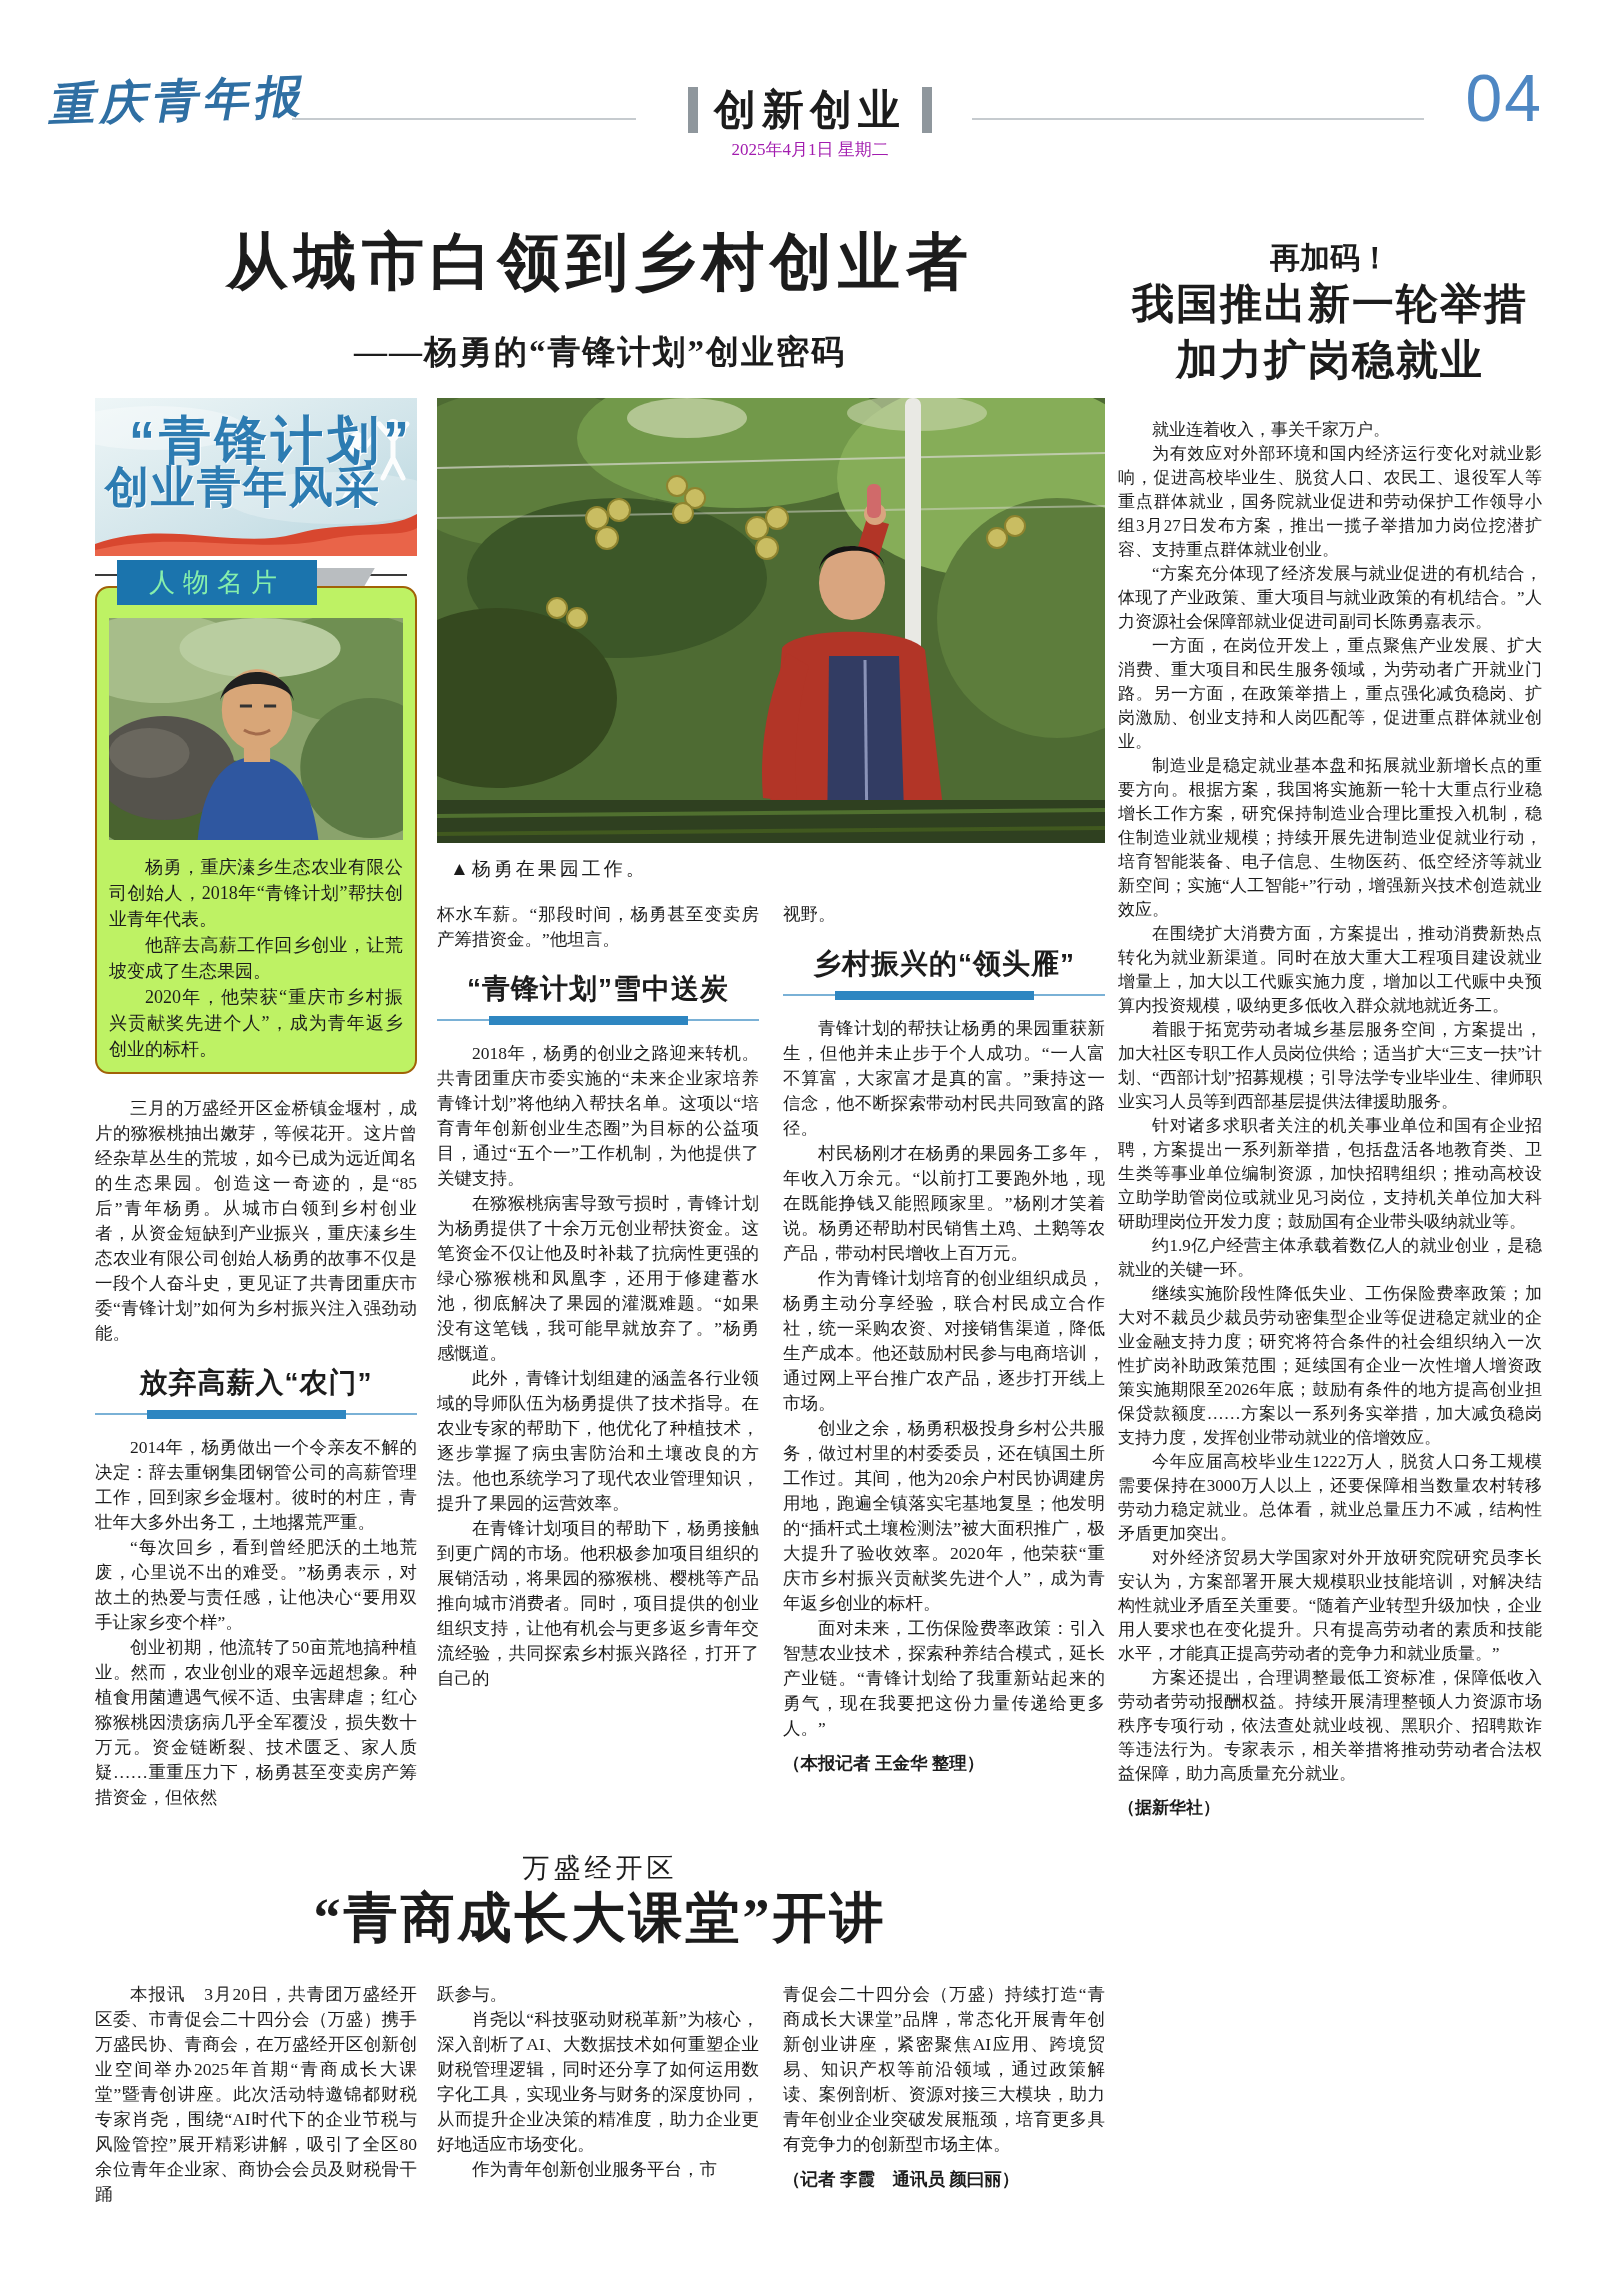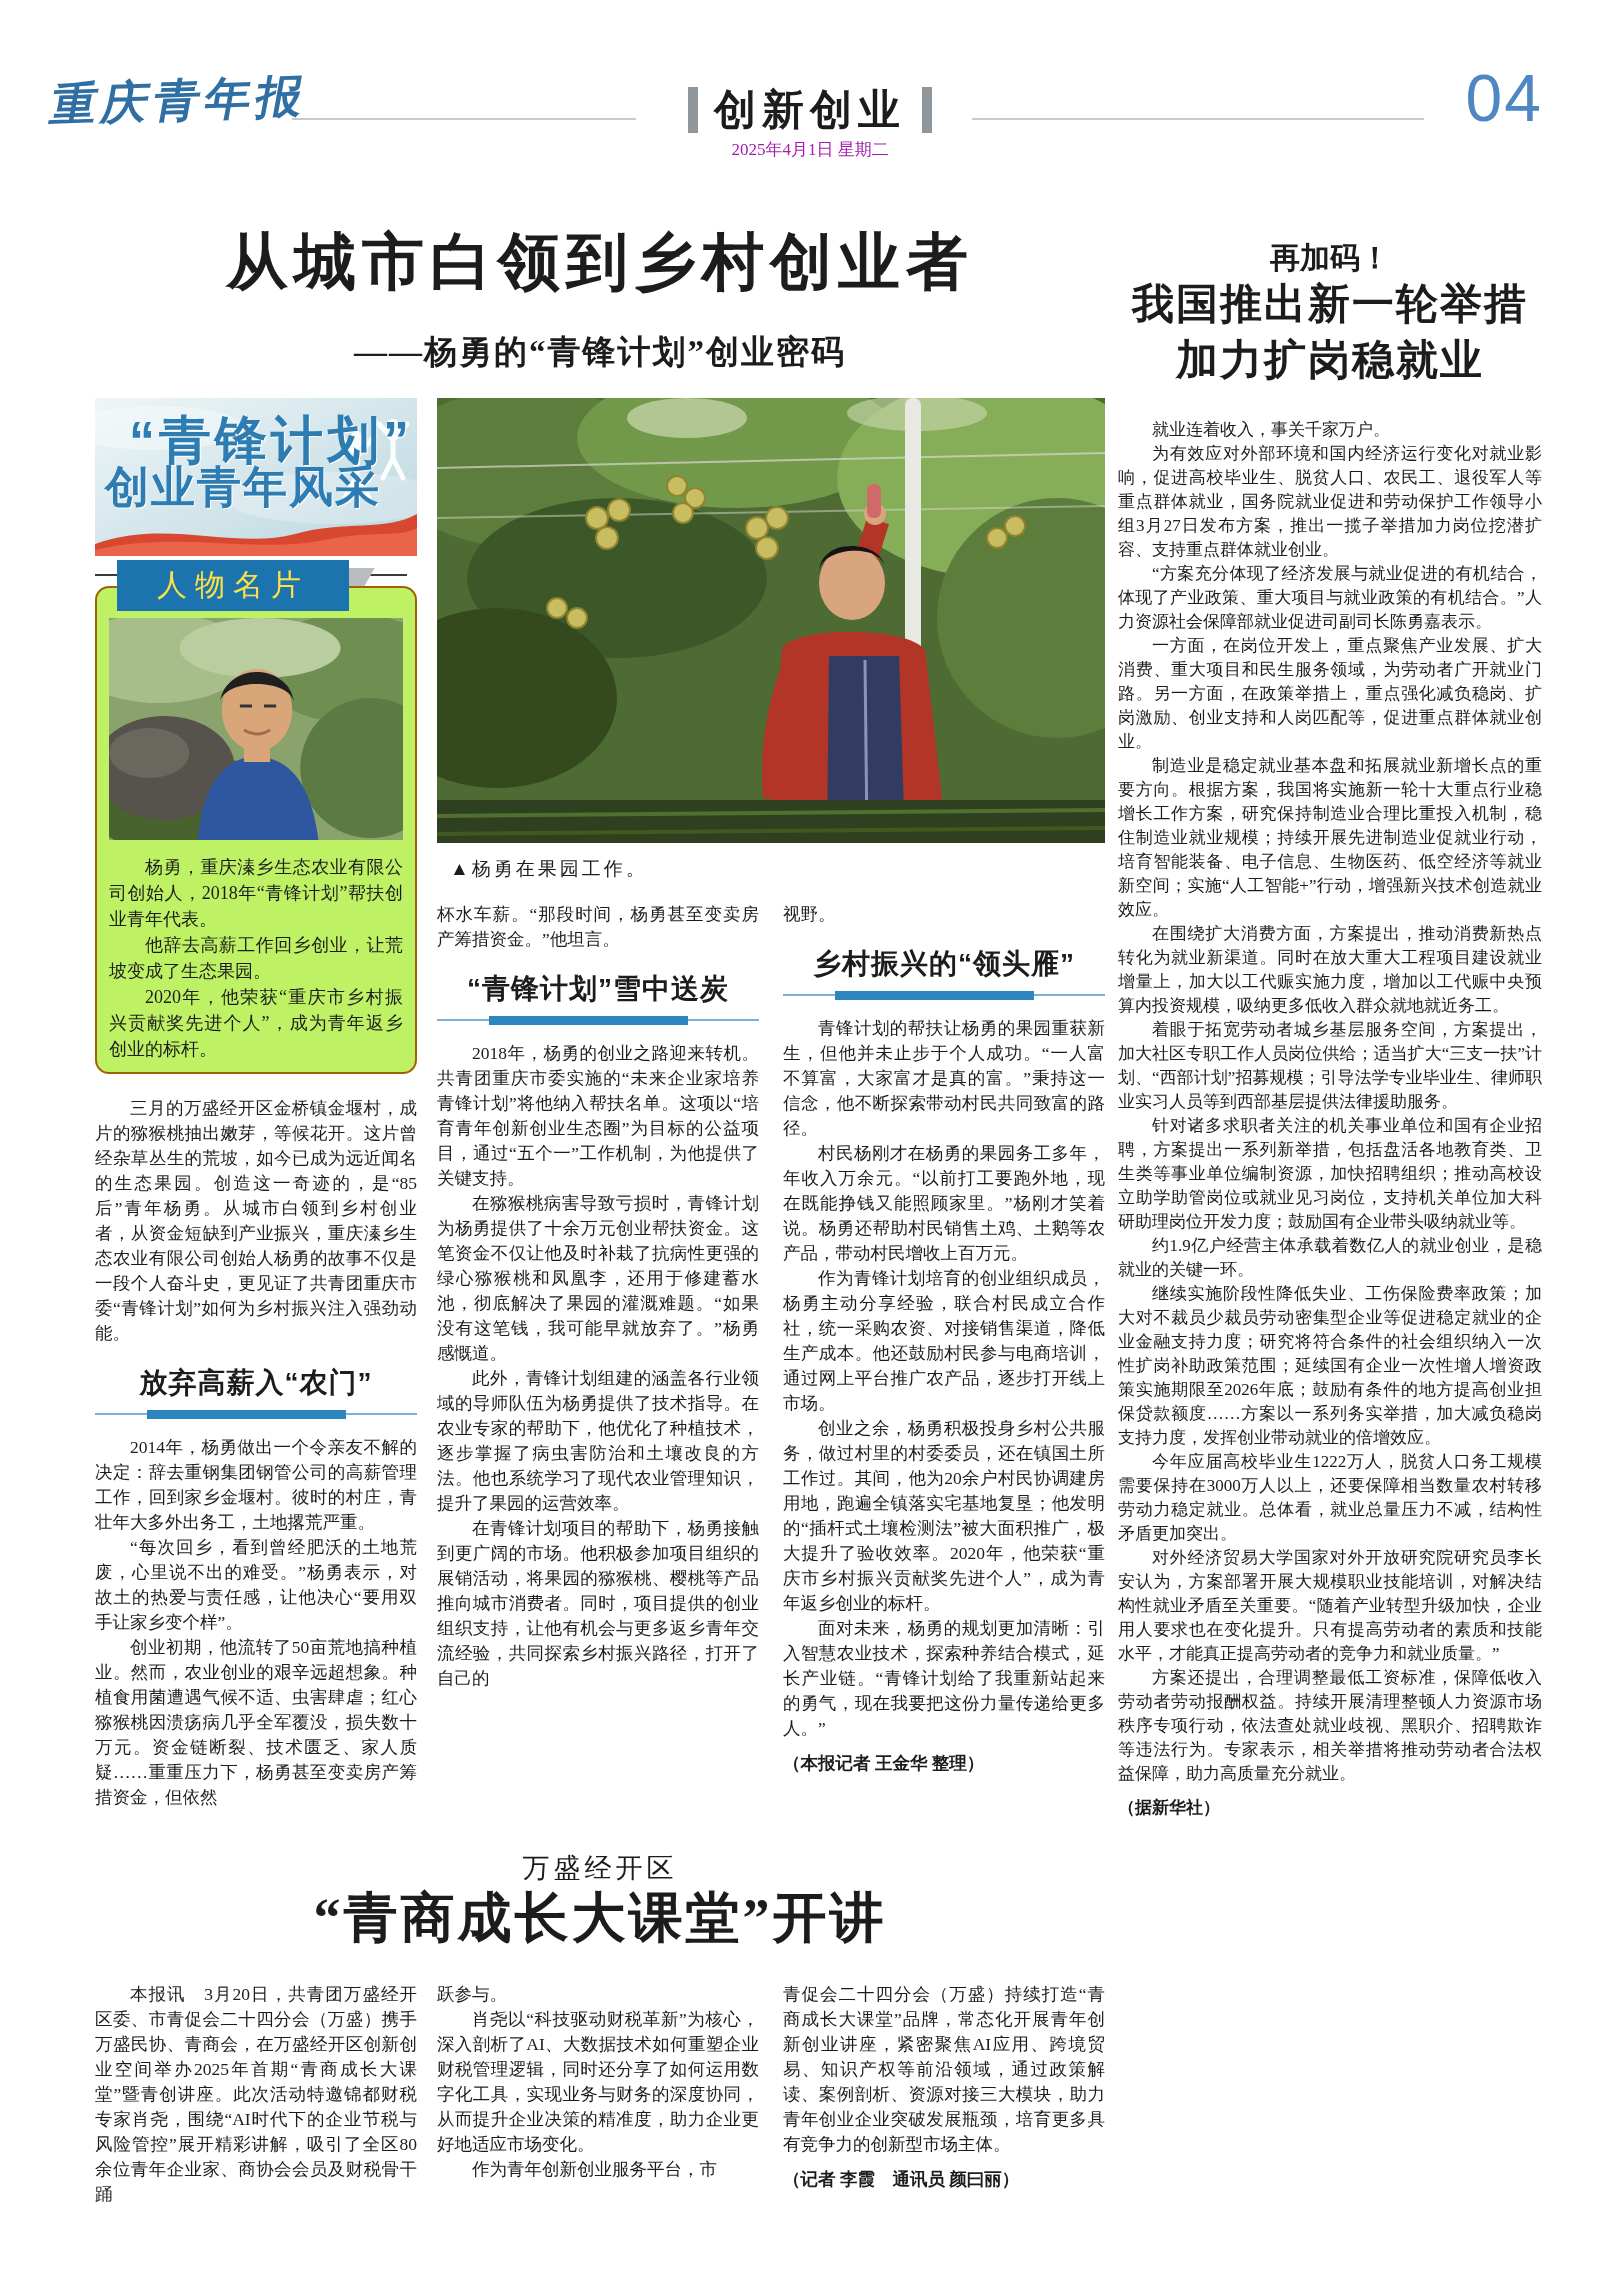--- a/index.html
+++ b/index.html
@@ -39,22 +39,22 @@
   
   .badge{position:relative;width:322px;height:158px;margin-bottom:26px;overflow:hidden;}
   .badge svg{position:absolute;inset:0;}
   .badge-l1{position:absolute;top:8px;left:34px;font-size:52px;font-weight:900;color:#2d7cb2;
             letter-spacing:4px;text-shadow:1px 1px 0 #ffffff;font-family:"Liberation Sans",sans-serif;}
   .badge-l2{position:absolute;top:60px;left:10px;font-size:44px;font-weight:900;color:#2d7cb2;
             letter-spacing:2px;text-shadow:1px 1px 0 #ffffff;font-family:"Liberation Sans",sans-serif;}
   
   .card-wrap{position:relative;margin-top:30px;}
   .card-topline{position:absolute;top:-12px;left:0;right:10px;height:2px;background:#3a3a3a;}
-  .card-tab{position:absolute;top:-26px;left:22px;background:#1b74ad;color:#fde047;padding:5px 40px;
-            font-size:30px;letter-spacing:8px;font-family:"Liberation Sans",sans-serif;z-index:2;}
+  .card-tab{position:absolute;top:-26px;left:22px;background:#1b74ad;color:#86efac;padding:5px 32px;
+            font-size:26px;letter-spacing:8px;font-family:"Liberation Sans",sans-serif;z-index:2;}
   .card-tab-shadow{position:absolute;top:-18px;left:210px;width:60px;height:34px;background:#b9bdc0;
                    transform:skewX(-30deg);z-index:1;}
   .profile-card{position:relative;border:2px solid #a16207;border-radius:14px;padding:30px 12px 10px;background:#bef264;z-index:1;}
   .profile-card .photo{width:100%;height:222px;margin-bottom:10px;}
   .profile-card p{margin:0;font-size:18px;line-height:26px;text-align:justify;text-indent:2em;}
   
   .sb-kicker{position:absolute;left:1118px;top:238px;width:424px;text-align:center;margin:0;
              font-size:30px;font-weight:900;}
   .sb-title1{position:absolute;left:1118px;top:276px;width:424px;text-align:center;margin:0;
              font-size:42px;font-weight:900;letter-spacing:2px;}
@@ -219,21 +219,21 @@
   <p class="cont">视野。</p>
   <div class="sec-head">乡村振兴的“领头雁”</div>
   <div class="divider">
       <div class="thin"></div>
       <div class="bar"></div>
     </div>
   <p>青锋计划的帮扶让杨勇的果园重获新生，但他并未止步于个人成功。“一人富不算富，大家富才是真的富。”秉持这一信念，他不断探索带动村民共同致富的路径。</p>
   <p>村民杨刚才在杨勇的果园务工多年，年收入万余元。“以前打工要跑外地，现在既能挣钱又能照顾家里。”杨刚才笑着说。杨勇还帮助村民销售土鸡、土鹅等农产品，带动村民增收上百万元。</p>
   <p>作为青锋计划培育的创业组织成员，杨勇主动分享经验，联合村民成立合作社，统一采购农资、对接销售渠道，降低生产成本。他还鼓励村民参与电商培训，通过网上平台推广农产品，逐步打开线上市场。</p>
   <p>创业之余，杨勇积极投身乡村公共服务，做过村里的村委委员，还在镇国土所工作过。其间，他为20余户村民协调建房用地，跑遍全镇落实宅基地复垦；他发明的“插杆式土壤检测法”被大面积推广，极大提升了验收效率。2020年，他荣获“重庆市乡村振兴贡献奖先进个人”，成为青年返乡创业的标杆。</p>
-  <p>面对未来，杨勇的规划更加清晰：引入智慧农业技术，探索种养结合模式，延长产业链。“青锋计划给了我重新站起来的勇气，现在我要把这份力量传递给更多人。”</p>
+  <p>面对未来，工伤保险费率政策：引入智慧农业技术，探索种养结合模式，延长产业链。“青锋计划给了我重新站起来的勇气，现在我要把这份力量传递给更多人。”</p>
   <p class="byline">（本报记者 王金华 整理）</p>
 </div>
 
 <p class="sb-kicker">再加码！</p>
 <p class="sb-title1">我国推出新一轮举措</p>
 <p class="sb-title2">加力扩岗稳就业</p>
 <div class="sidebar-body">
   <p>就业连着收入，事关千家万户。</p>
   <p>为有效应对外部环境和国内经济运行变化对就业影响，促进高校毕业生、脱贫人口、农民工、退役军人等重点群体就业，国务院就业促进和劳动保护工作领导小组3月27日发布方案，推出一揽子举措加力岗位挖潜扩容、支持重点群体就业创业。</p>
   <p>“方案充分体现了经济发展与就业促进的有机结合，体现了产业政策、重大项目与就业政策的有机结合。”人力资源社会保障部就业促进司副司长陈勇嘉表示。</p>

